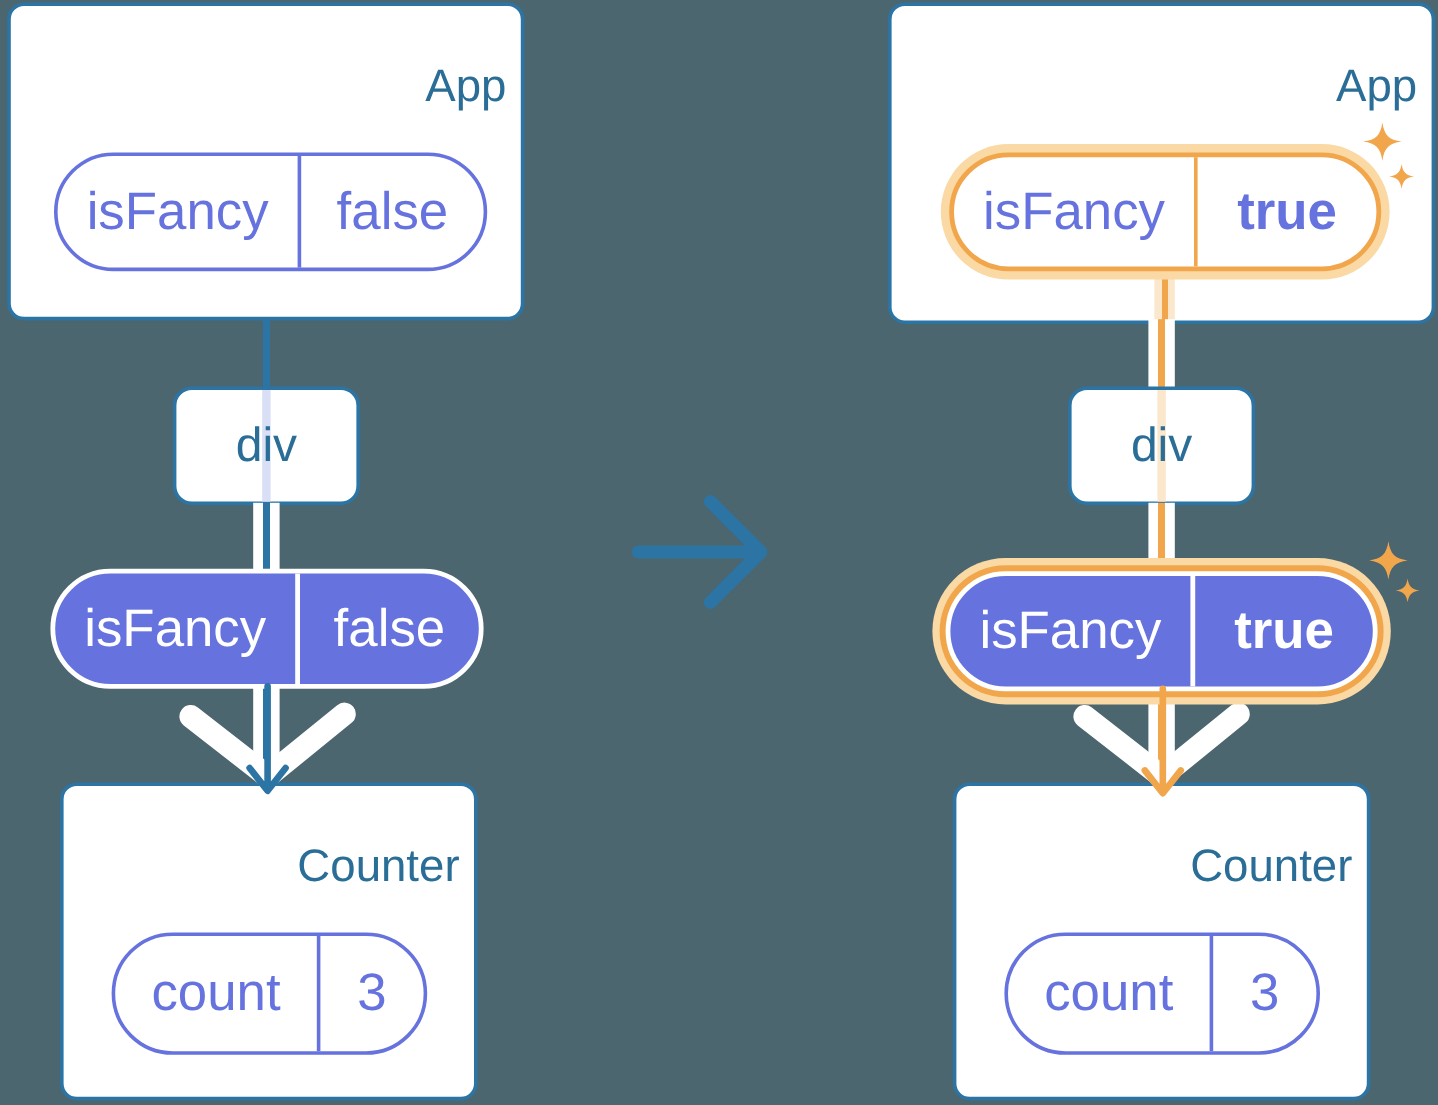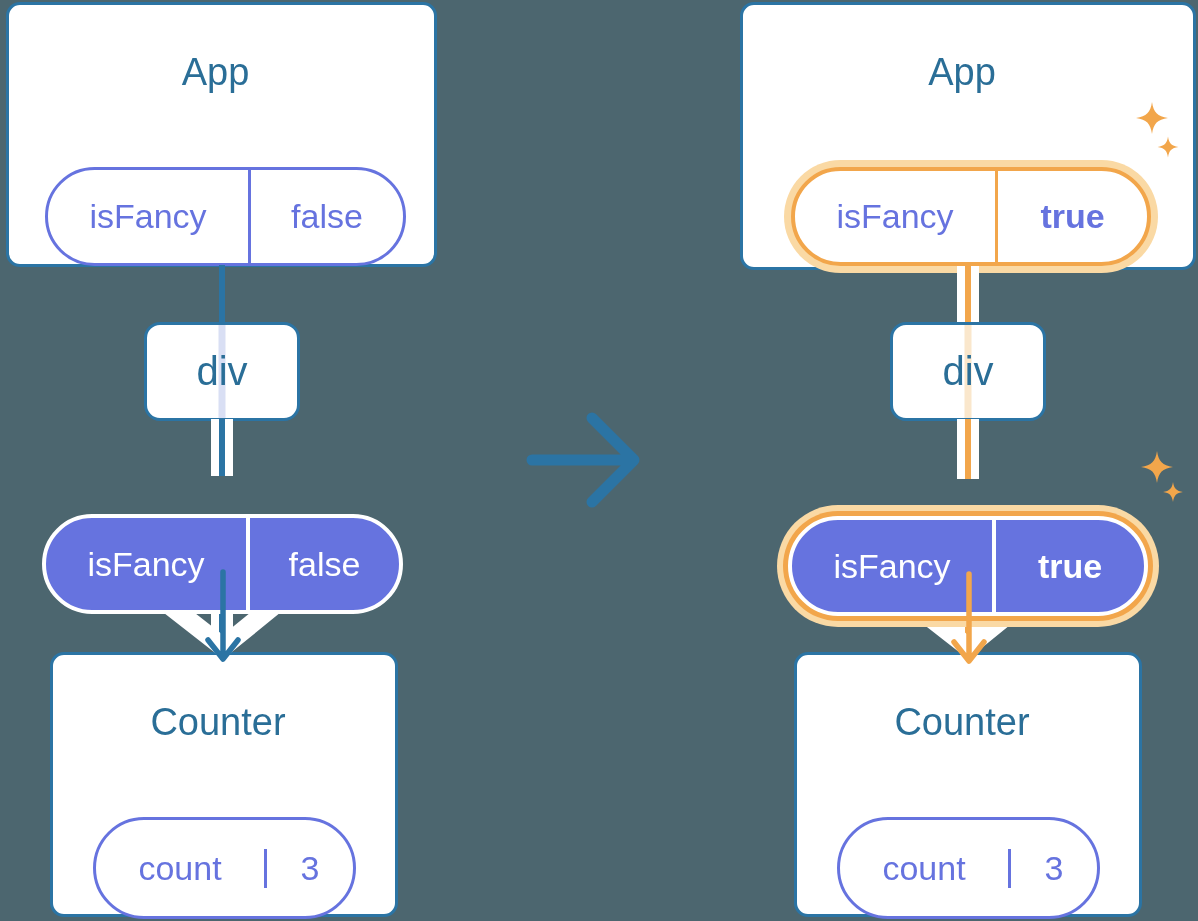--- a/index.html
+++ b/index.html
@@ -5,44 +5,44 @@
   :root{
     --background:#4C666F; --card_bg:#FFFFFF; --line_blue:#2B74A4; --title_text:#2A6E97;
     --purple:#6673DF; --lavender_trace:#D9DFF4; --orange:#F2A64B; --pale_orange:#FAD9A4;
     --cream_trace:#FAE7CC; --white:#FFFFFF;
   }
   *{box-sizing:border-box;margin:0;padding:0;}
   body{background:var(--background);font-family:"Liberation Sans",sans-serif;}
   #canvas{position:relative;width:1198px;height:921px;background:var(--background);overflow:hidden;}
 
   .card{position:absolute;background:var(--card_bg);border:3px solid var(--line_blue);border-radius:14px;}
-  .card-title{position:absolute;top:46px;left:0;right:12px;text-align:center;
+  .card-title{position:absolute;top:46px;left:0;right:12px;text-align:right;
               font-size:38px;font-weight:500;color:var(--title_text);}
 
-  .pill{position:absolute;display:flex;align-items:stretch;border-radius:70px;font-size:34px;margin-top:40px;}
+  .pill{position:absolute;display:flex;align-items:stretch;border-radius:70px;font-size:44px;}
   .pill .cell{display:flex;align-items:center;justify-content:center;}
   .pill .cell.value{flex:1;}
   .bold{font-weight:700;}
 
   
   .pill.outline{background:var(--card_bg);border:3px solid var(--purple);color:var(--purple);}
   .pill.outline .cell.name{border-right:3px solid var(--purple);}
   
   .pill.outline.hl{border:4px solid var(--orange);box-shadow:0 0 0 7px var(--pale_orange);}
   .pill.outline.hl .cell.name{border-right:3px solid var(--orange);}
   
   .pill.solid{background:var(--purple);border:4px solid var(--white);color:var(--white);}
   .pill.solid .cell.name{border-right:4px solid var(--white);}
   .pill.solid.hl{box-shadow:0 0 0 5px var(--orange),0 0 0 11px var(--pale_orange);}
 
   
   .pill.app-pill{top:122px;width:361px;height:99px;}
   .pill.app-pill .cell.name{width:203px;}
   
-  .pill.state-pill{left:40px;top:122px;width:263px;height:102px;align-items:center;}
+  .pill.state-pill{left:40px;top:122px;width:263px;height:102px;}
   .pill.state-pill .cell.name{width:171px;}
 
   .divbox{position:absolute;width:156px;height:99px;background:var(--card_bg);
           border:3px solid var(--line_blue);border-radius:16px;
           display:flex;align-items:center;justify-content:center;
           font-size:40px;color:var(--title_text);}
   .trace{position:absolute;top:0;bottom:0;left:50%;transform:translateX(-50%);width:7px;}
   .trace.blue{background:var(--lavender_trace);}
   .trace.cream{background:var(--cream_trace);}
   .divbox .label{position:relative;z-index:1;text-align:center;}

